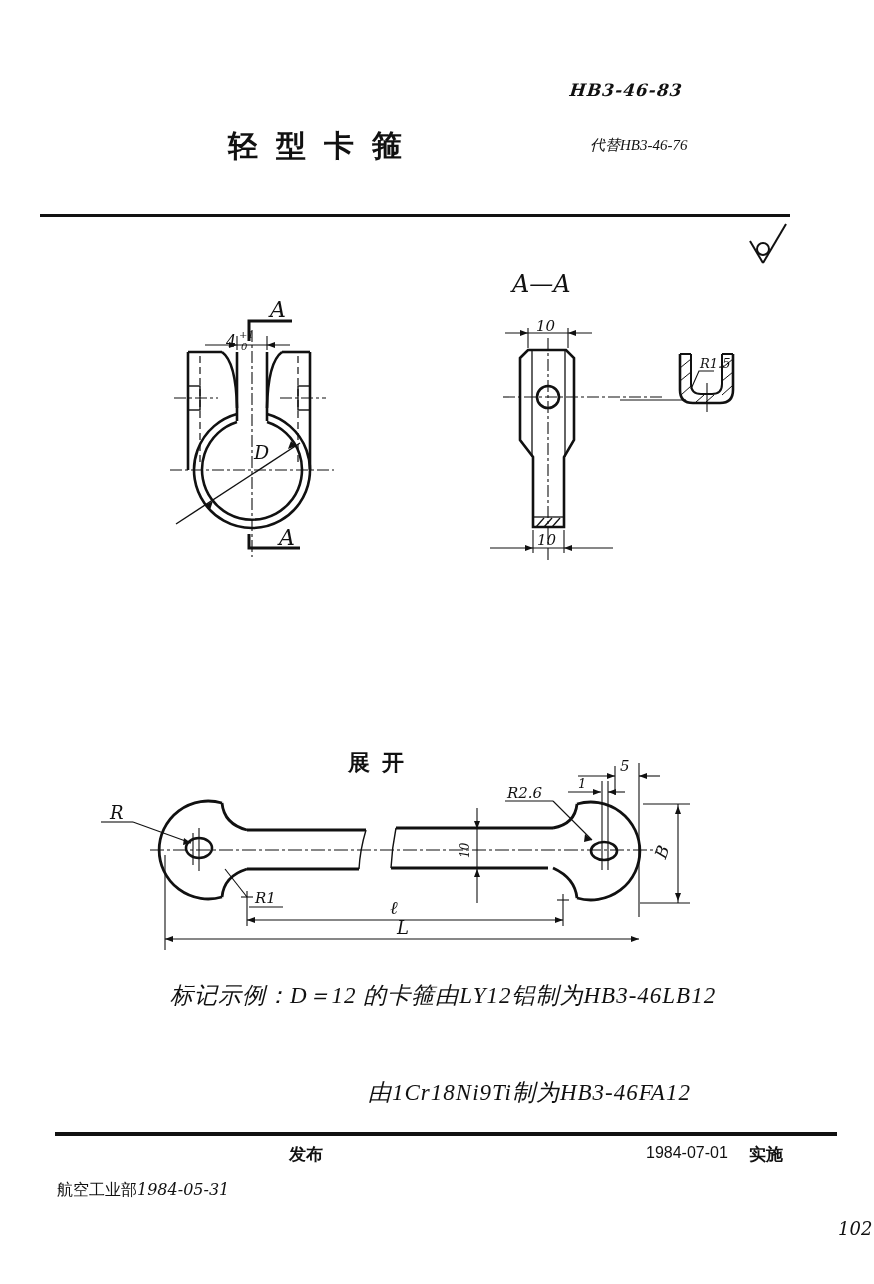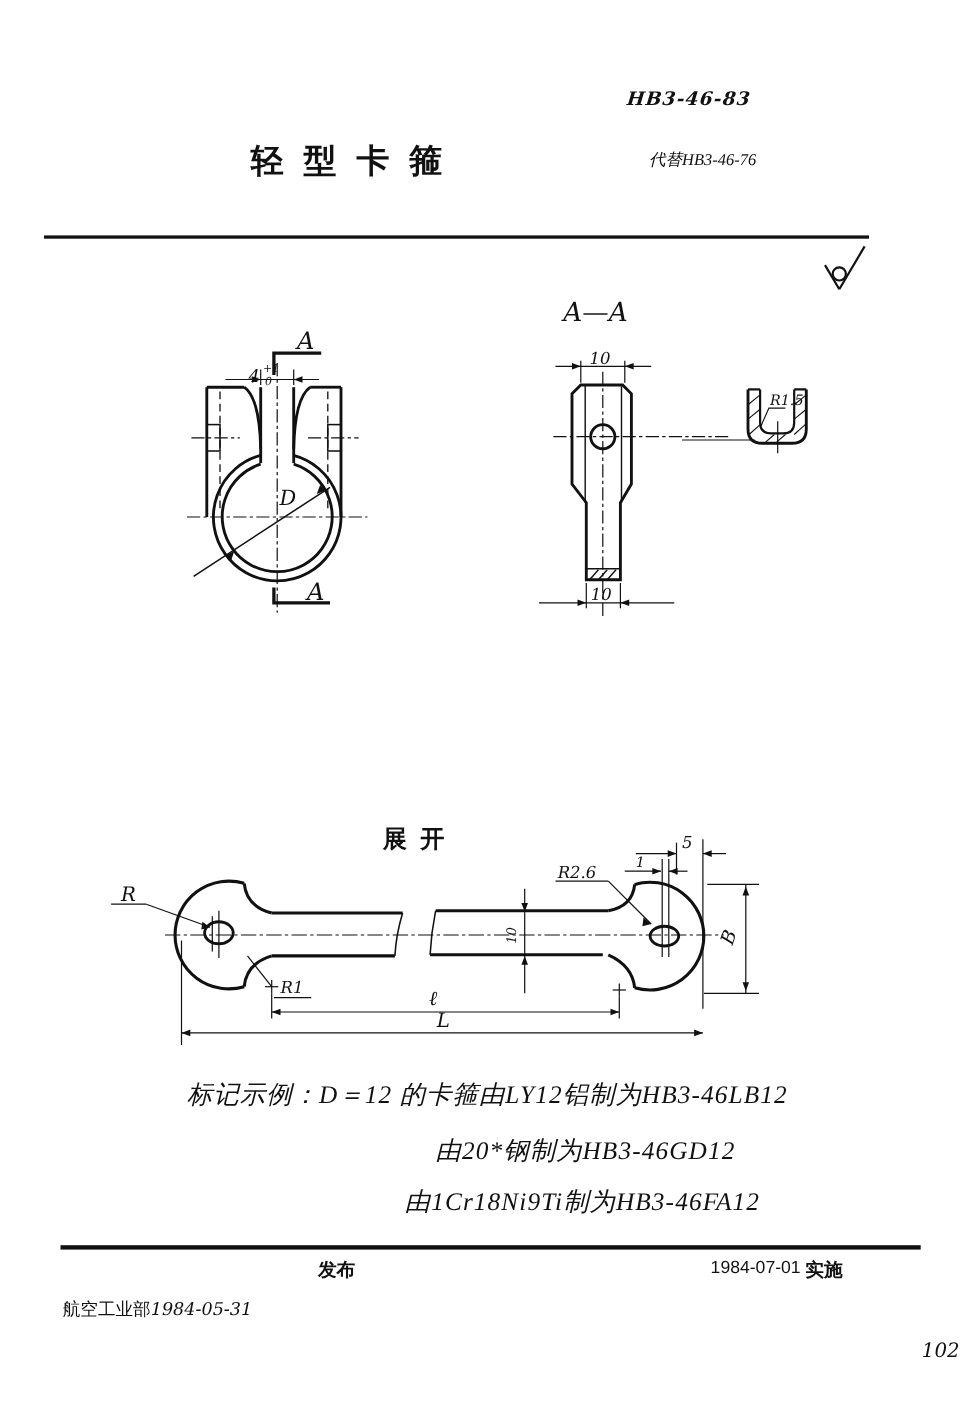--- a/index.html
+++ b/index.html
@@ -243,25 +243,24 @@
     <text x="507" y="798" font-size="15">R2.6</text>
     <text x="620" y="771" font-size="15">5</text>
     <text x="578" y="788" font-size="13">1</text>
     <text x="469" y="858" font-size="12" transform="rotate(-90 469 858)">10</text>
     <text x="656" y="858" font-size="17" transform="rotate(-70 662 852)">B</text>
     <text x="390" y="914" font-size="18">ℓ</text>
     <text x="397" y="934" font-size="18">L</text>
   </svg>
 
   <div class="abs mark" style="left:140px;top:980px;margin-left:30px;">标记示例：D＝12 的卡箍由LY12铝制为HB3-46LB12</div>
-  <div class="abs mark" style="left:396px;top:1031px;">由20*钢制为HB3-46GD12</div>
   <div class="abs mark" style="left:368px;top:1077px;">由1Cr18Ni9Ti制为HB3-46FA12</div>
 
   <div class="abs footrule" style="left:55px;top:1132px;width:782px;"></div>
   <div class="abs foot" style="left:57px;top:1144px;margin-top:36px;">
     <span>航空工业部</span><span class="dt">1984-05-31</span>
   </div>
   <div class="abs footlbl" style="left:289px;top:1143px;">发布</div>
   <div class="abs foot dt" style="left:646px;top:1144px;">1984-07-01</div>
-  <div class="abs footlbl" style="left:732px;top:1143px;">实施</div>
+  <div class="abs footlbl" style="left:749px;top:1143px;">实施</div>
   <div class="abs pageno" style="left:838px;top:1218px;text-align:center;">102</div>
 
 </div>
 
 </body></html>

